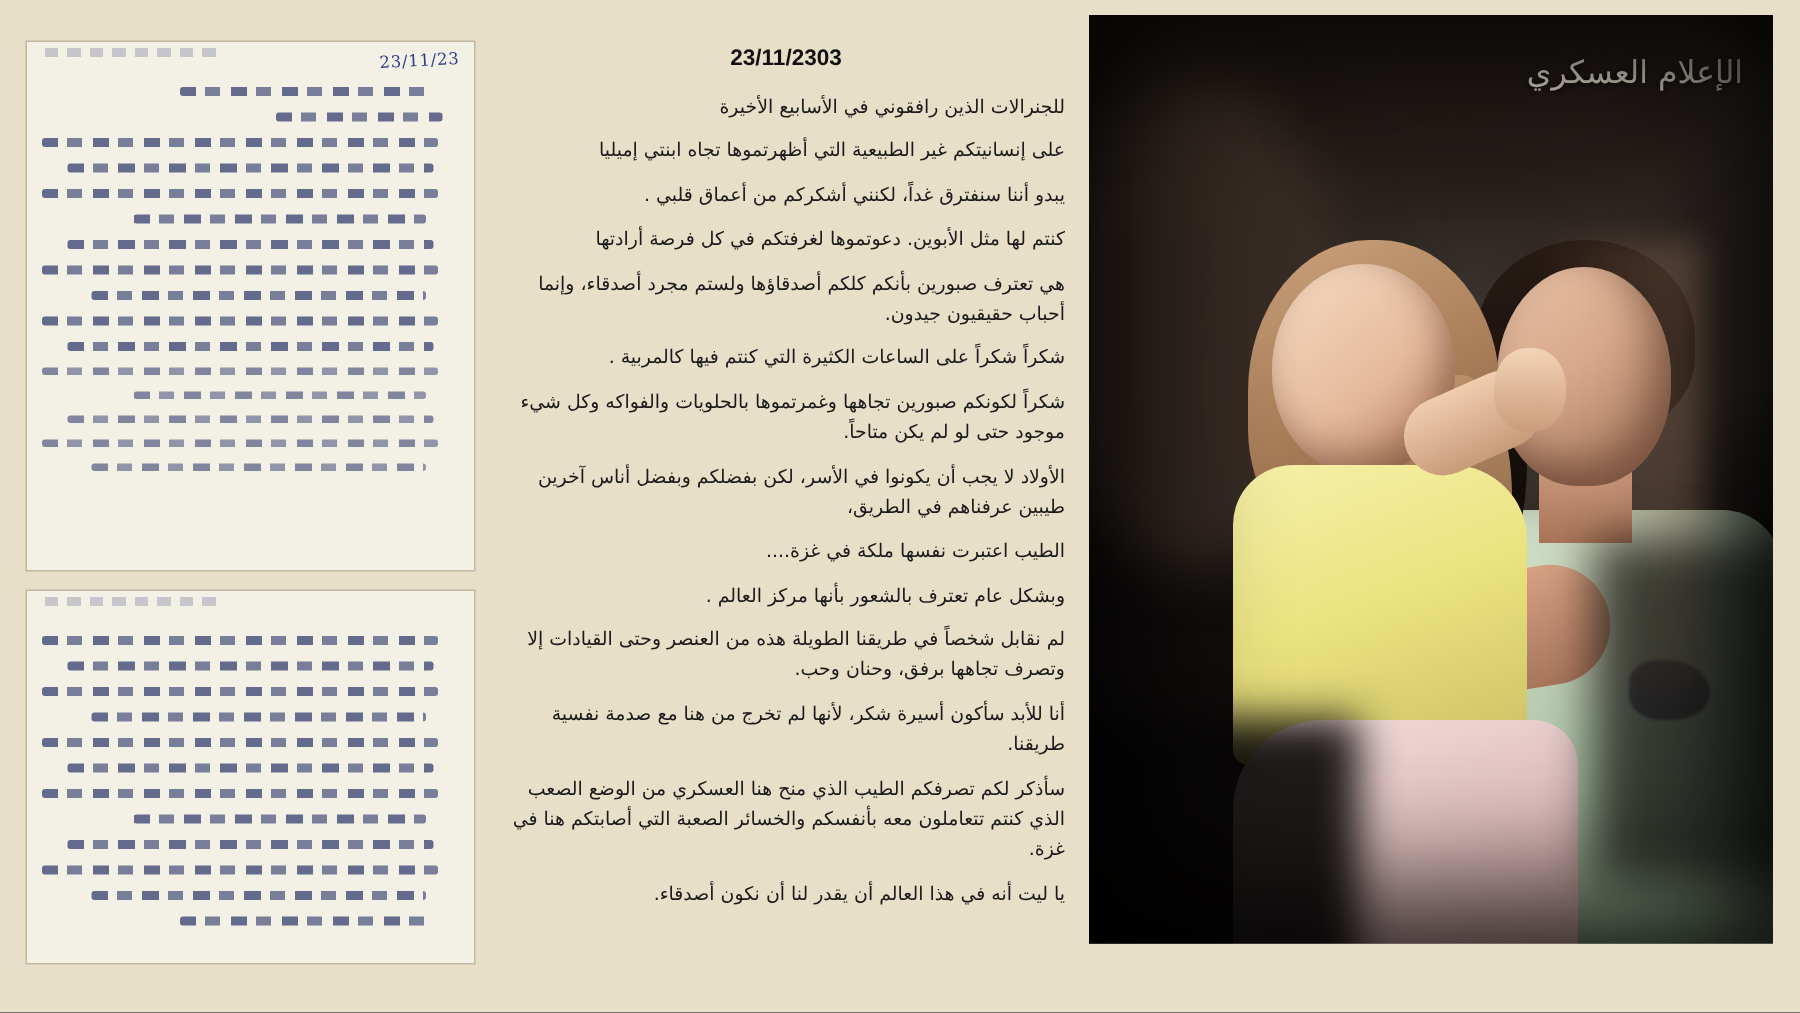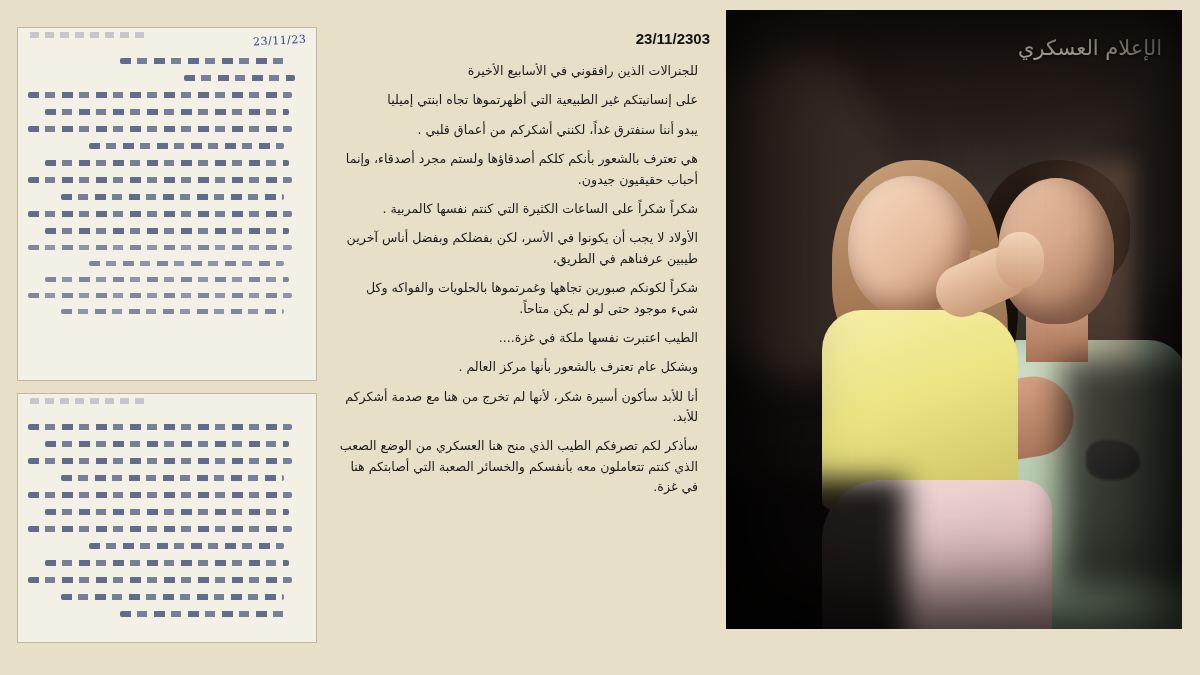--- a/index.html
+++ b/index.html
@@ -104,29 +104,29 @@
     left: 338px;
     top: 30px;
     width: 372px;
     height: 615px;
     color: #1b1b1b;
     direction: rtl;
     text-align: right;
   }
   .transcript .doc-date {
     direction: ltr;
-    text-align: right;
+    text-align: center;
     font-size: 15px;
     font-weight: bold;
     color: #111;
     margin: 0 0 14px 0;
     font-family: "Liberation Sans", sans-serif;
   }
   .transcript p {
-    margin: 0 12px 9px 0;
+    margin: 0 0 9px 0;
     font-size: 12.6px;
     line-height: 1.62;
     font-family: "DejaVu Sans", sans-serif;
     color: #1a1a1a;
   }
 
   
   .photo {
     position: absolute;
     left: 726px;
@@ -377,28 +377,31 @@
       <span class="sr-text">Second page of handwritten Hebrew letter, blue ink</span>
     </div>
 
   </div>
 
   <div class="transcript">
     <div class="doc-date">23/11/2303</div>
     <p>للجنرالات الذين رافقوني في الأسابيع الأخيرة</p>
     <p>على إنسانيتكم غير الطبيعية التي أظهرتموها تجاه ابنتي إميليا</p>
     <p>يبدو أننا سنفترق غداً، لكنني أشكركم من أعماق قلبي .</p>
-    <p>هي تعترف بالشعور بأنكم كلكم أصدقاؤها ولستم مجرد أصدقاء، وإنما أحباب حقيقيون جيدون.</p>
-    <p>شكراً شكراً على الساعات الكثيرة التي كنتم نفسها كالمربية .</p>
+    <p>كنتم لها مثل الأبوين. دعوتموها لغرفتكم في كل فرصة أرادتها</p>
+    <p>هي تعترف صبورين بأنكم كلكم أصدقاؤها ولستم مجرد أصدقاء، وإنما أحباب حقيقيون جيدون.</p>
+    <p>شكراً شكراً على الساعات الكثيرة التي كنتم فيها كالمربية .</p>
+    <p>شكراً لكونكم صبورين تجاهها وغمرتموها بالحلويات والفواكه وكل شيء موجود حتى لو لم يكن متاحاً.</p>
     <p>الأولاد لا يجب أن يكونوا في الأسر، لكن بفضلكم وبفضل أناس آخرين طيبين عرفناهم في الطريق،</p>
-    <p>شكراً لكونكم صبورين تجاهها وغمرتموها بالحلويات والفواكه وكل شيء موجود حتى لو لم يكن متاحاً.</p>
     <p>الطيب اعتبرت نفسها ملكة في غزة....</p>
     <p>وبشكل عام تعترف بالشعور بأنها مركز العالم .</p>
-    <p>أنا للأبد سأكون أسيرة شكر، لأنها لم تخرج من هنا مع صدمة أشكركم للأبد.</p>
+    <p>لم نقابل شخصاً في طريقنا الطويلة هذه من العنصر وحتى القيادات إلا وتصرف تجاهها برفق، وحنان وحب.</p>
+    <p>أنا للأبد سأكون أسيرة شكر، لأنها لم تخرج من هنا مع صدمة نفسية طريقنا.</p>
     <p>سأذكر لكم تصرفكم الطيب الذي منح هنا العسكري من الوضع الصعب الذي كنتم تتعاملون معه بأنفسكم والخسائر الصعبة التي أصابتكم هنا في غزة.</p>
+    <p>يا ليت أنه في هذا العالم أن يقدر لنا أن نكون أصدقاء.</p>
   </div>
 
   <div class="photo">
     <div class="bg-blob bg-b1"></div>
     <div class="bg-blob bg-b2"></div>
     <div class="bg-blob bg-b3"></div>
     <div class="bg-blob bg-b4"></div>
 
     <div class="woman-hair"></div>
     <div class="woman-head"></div>

